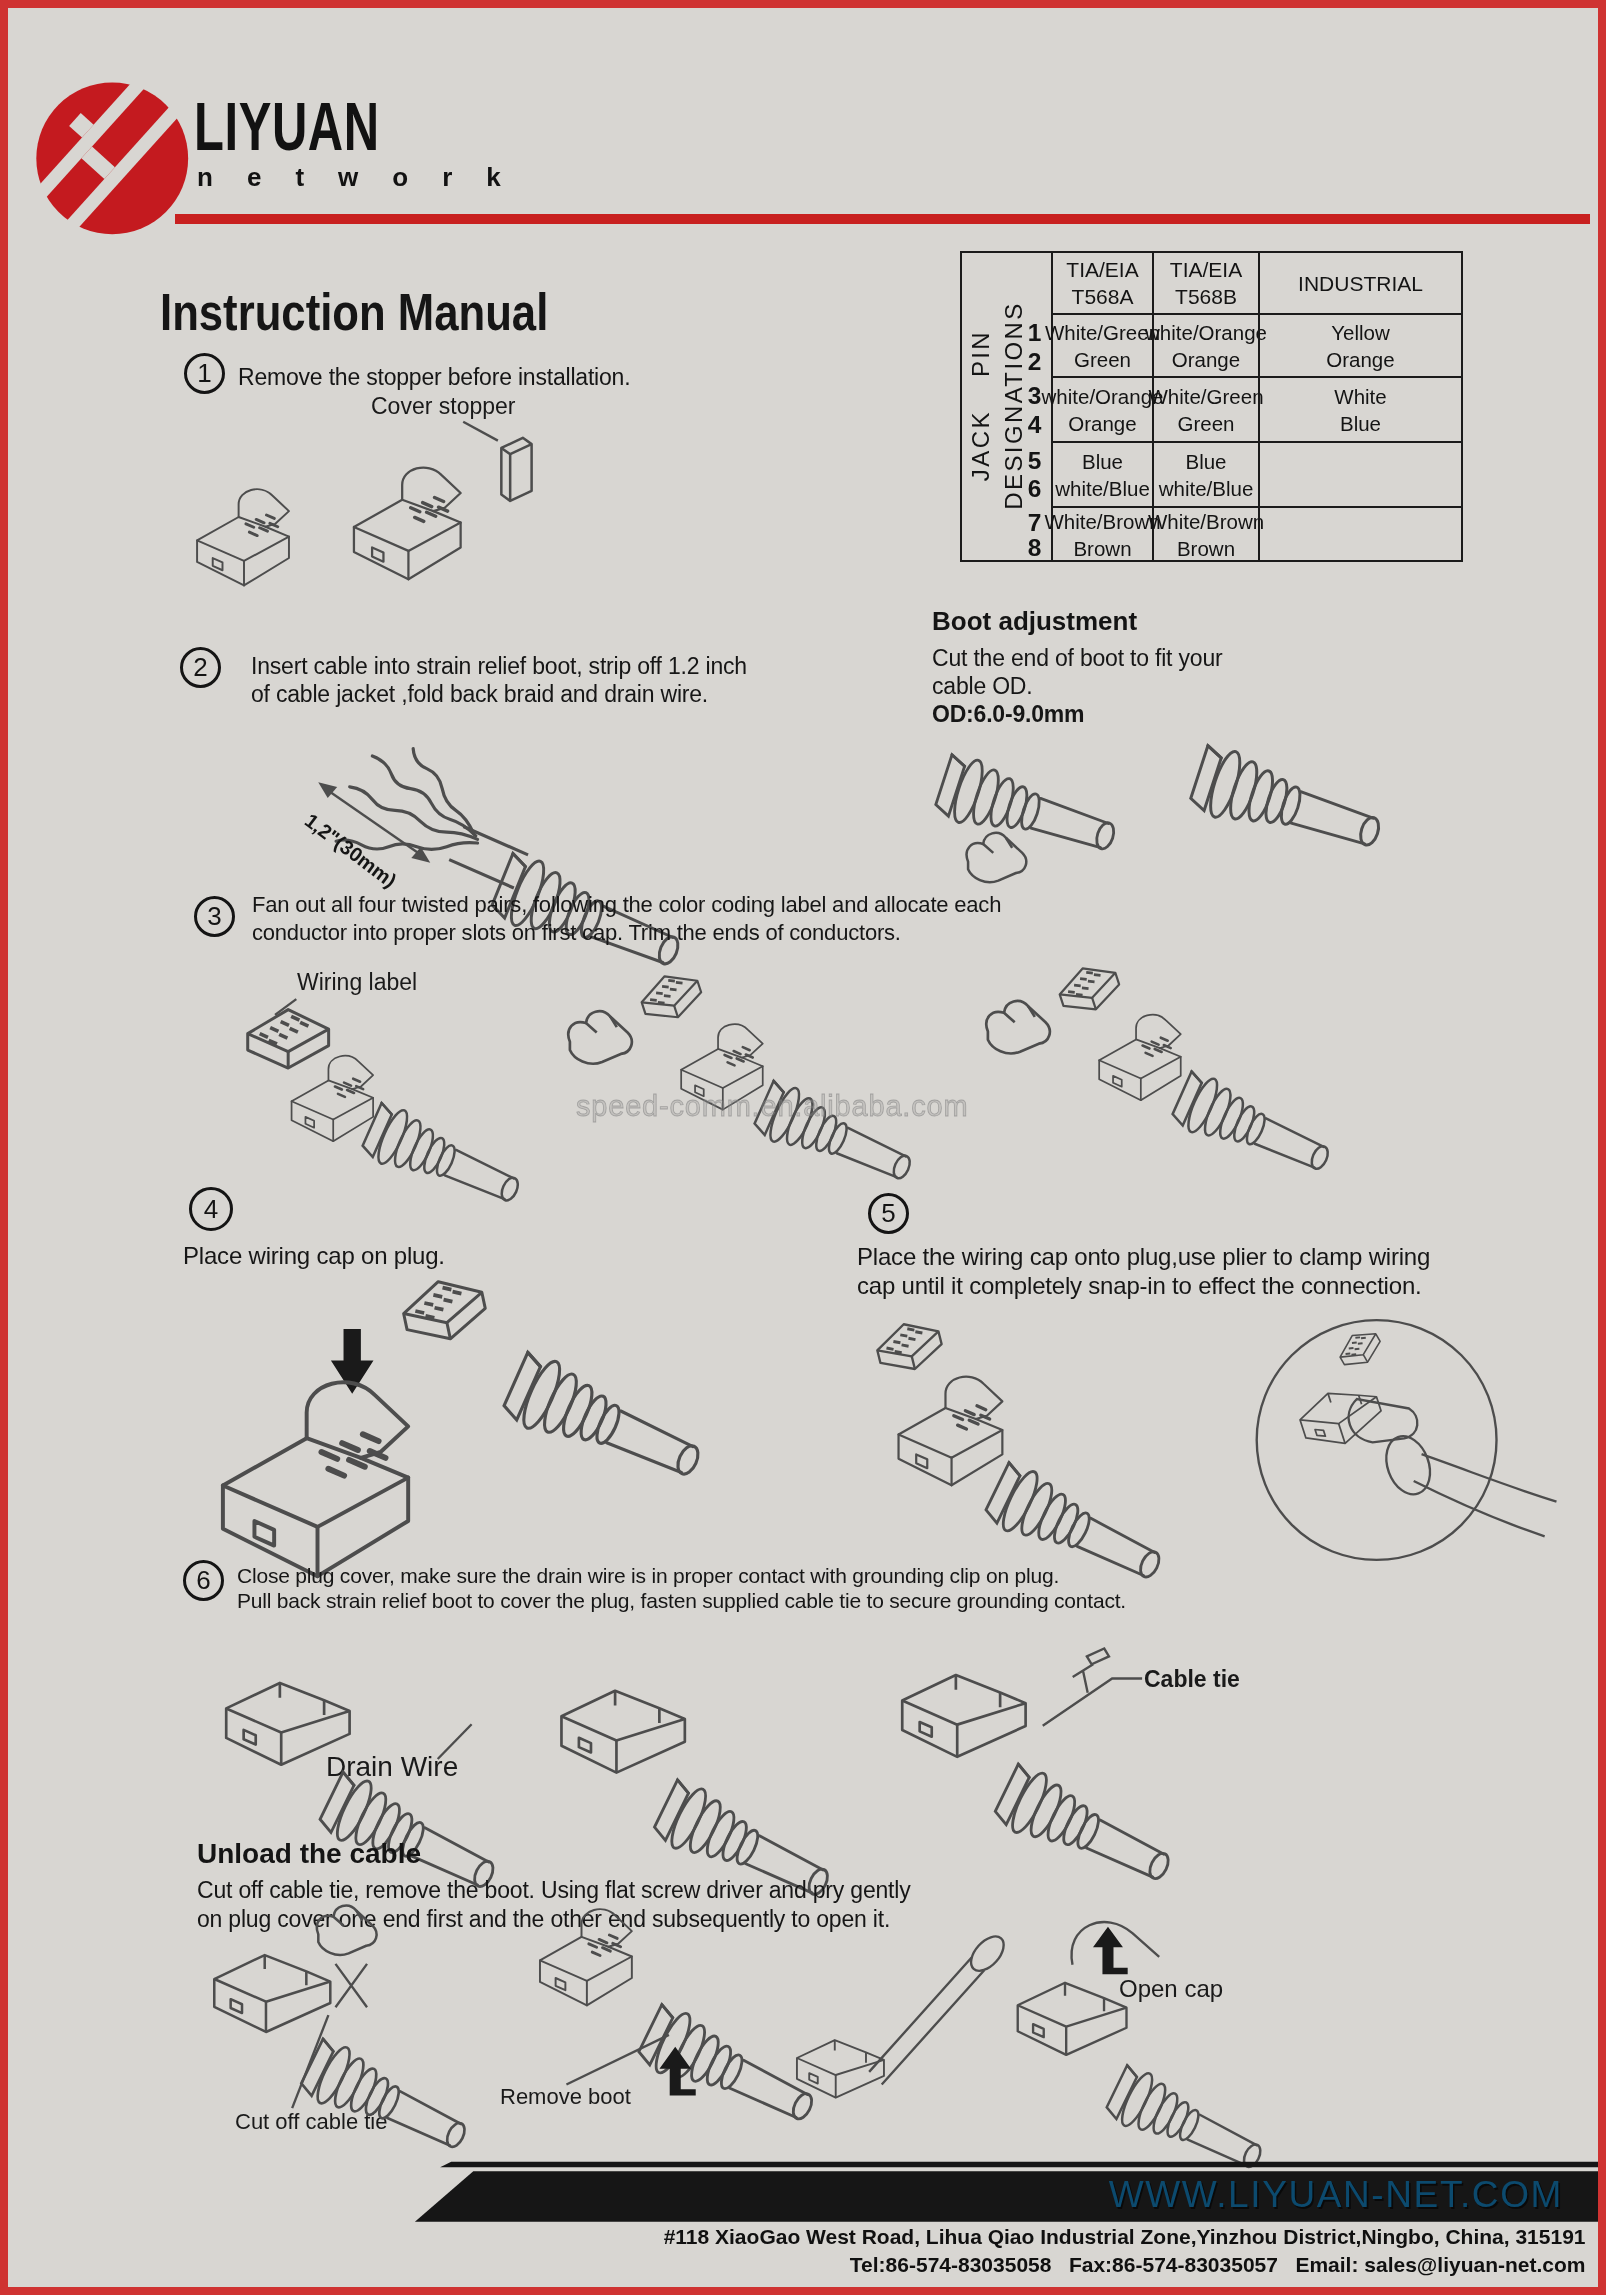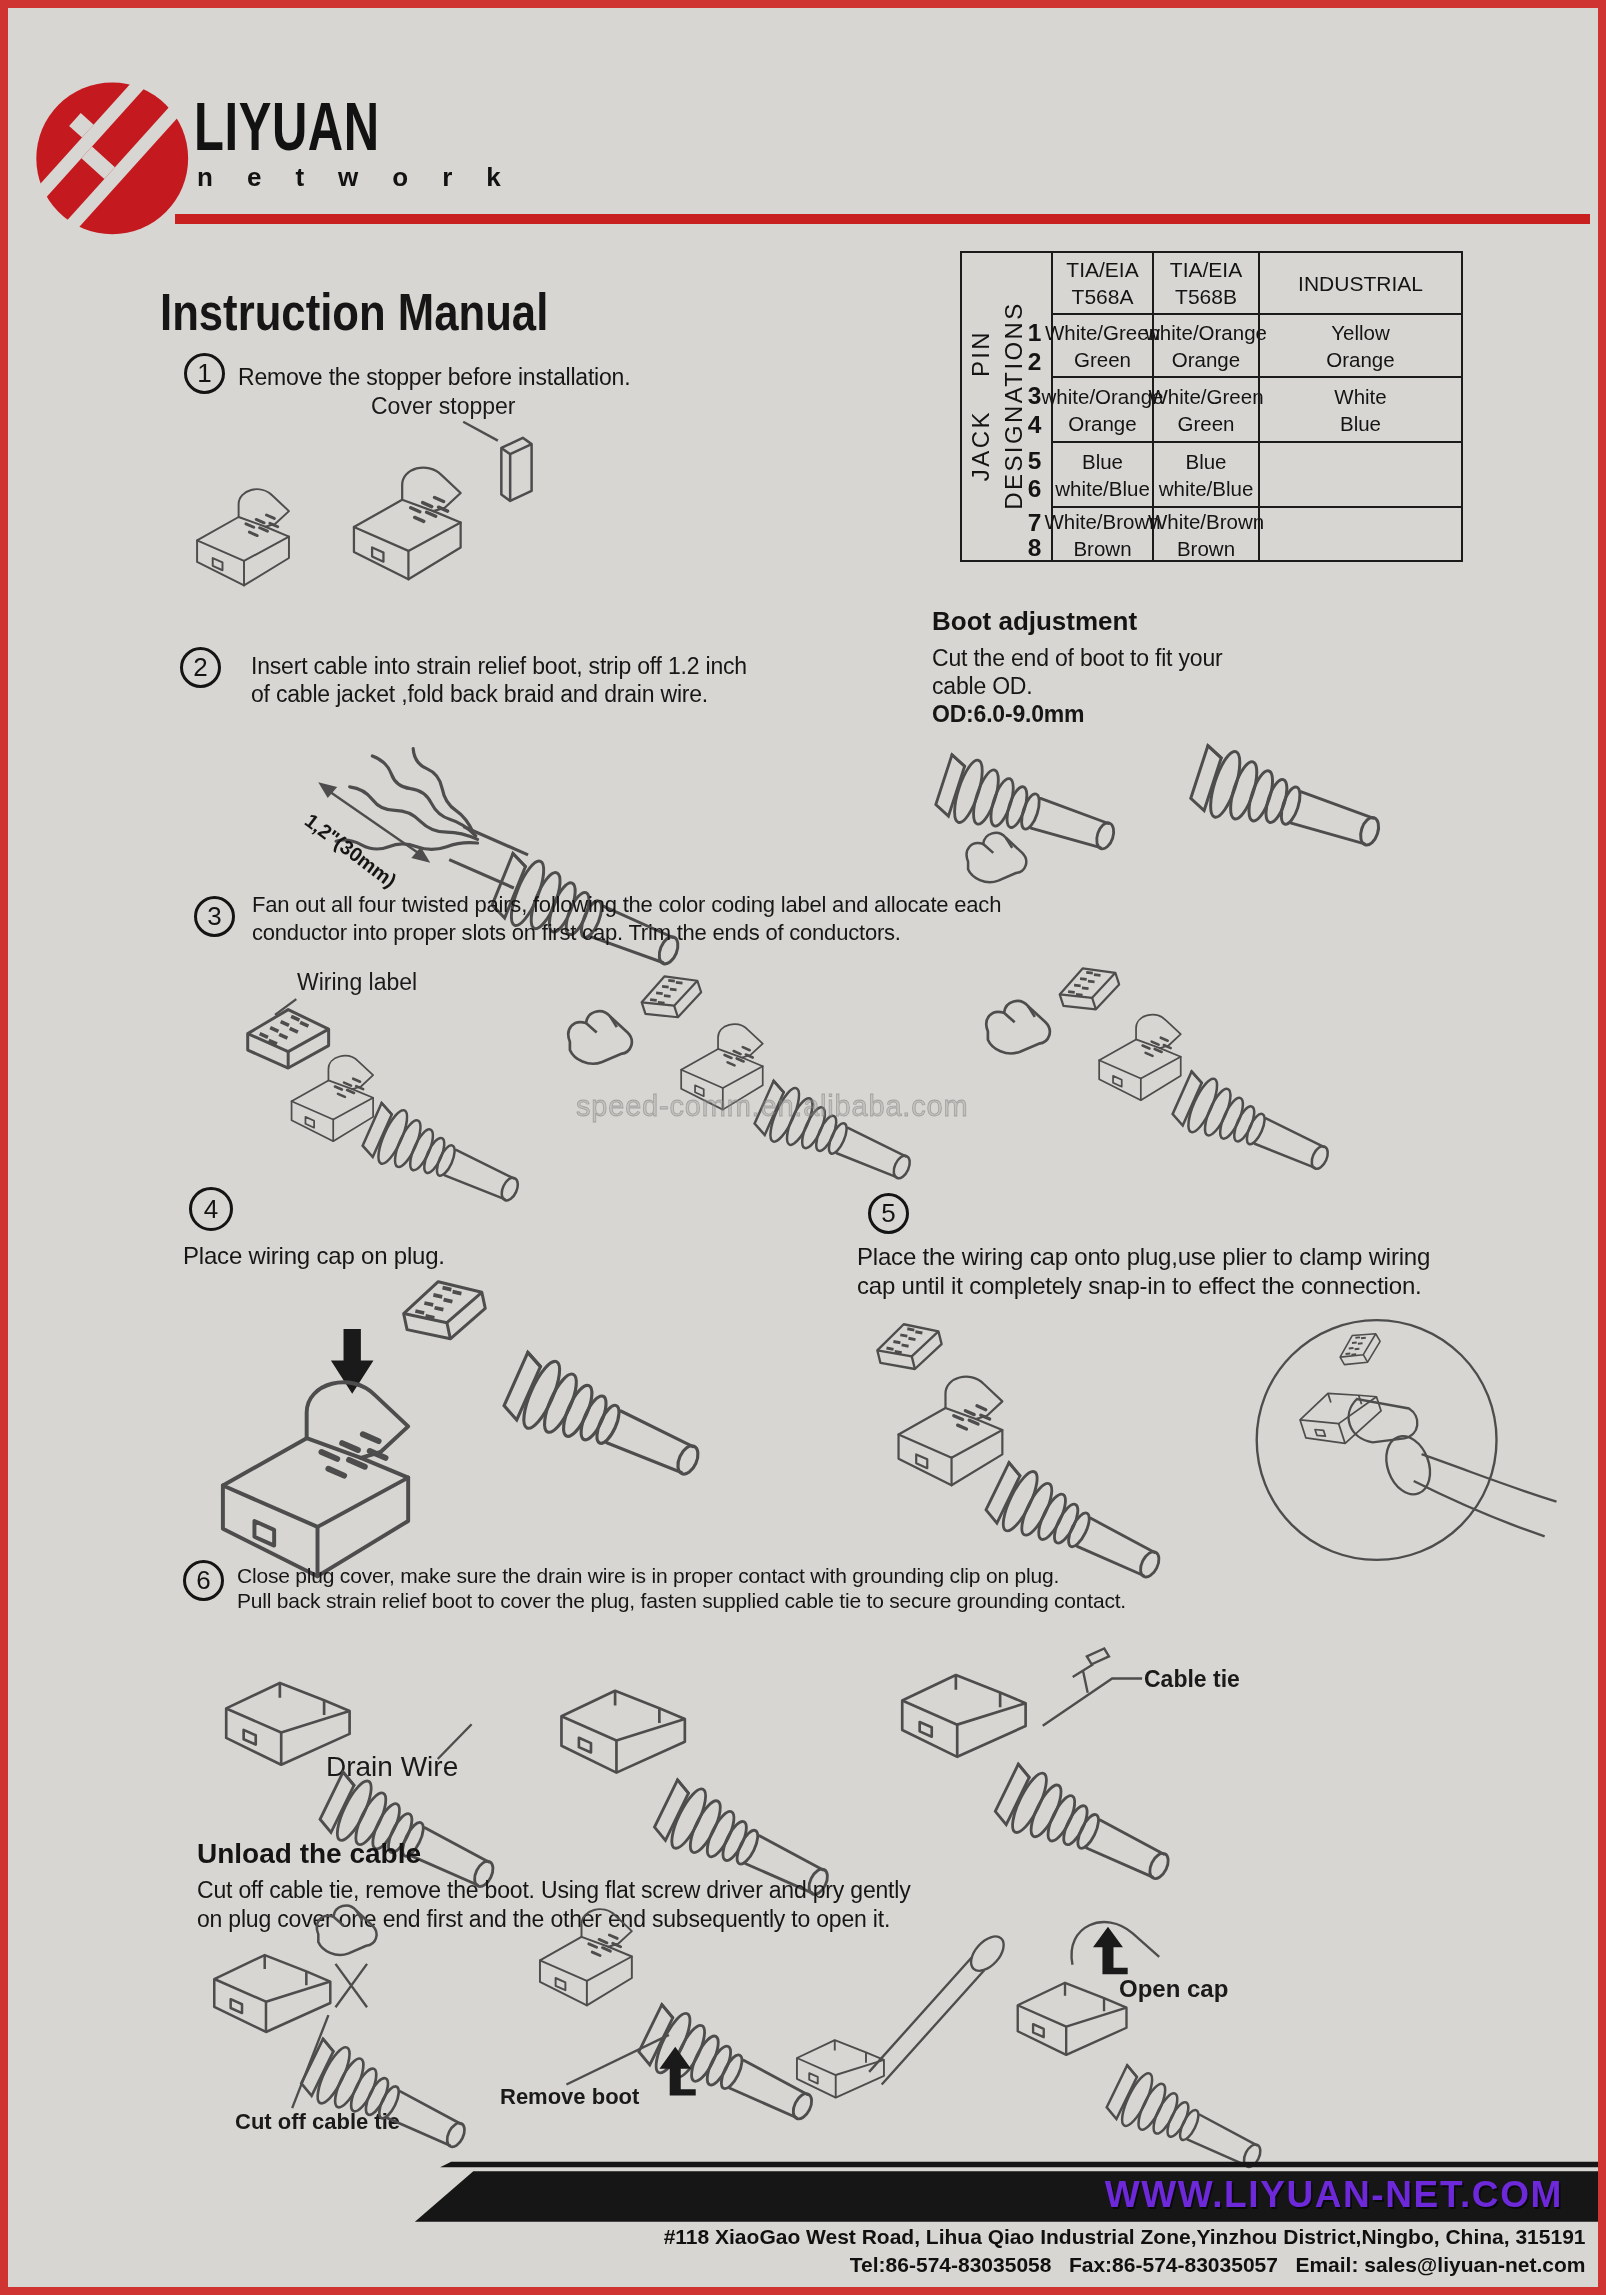--- a/index.html
+++ b/index.html
@@ -13,41 +13,41 @@
   .brand{font-weight:bold;font-size:68px;letter-spacing:0.8px;transform:scaleX(0.72);transform-origin:left top;color:#121212}
   .brandsub{font-weight:bold;font-size:26px;letter-spacing:13.4px;color:#121212}
   .redbar{background:#c8201f;height:10.3px}
   .doc-title{font-weight:bold;font-size:52px;transform:scaleX(0.84);transform-origin:left top;color:#161616}
   .circ{width:41px;height:41px;border:3.2px solid #141414;border-radius:50%;
         display:flex;align-items:center;justify-content:center;font-size:26px;color:#141414;box-sizing:border-box}
   .steptext{font-size:23px;line-height:28px;letter-spacing:-0.2px;color:#161616}
   .steptext.small{font-size:21px;line-height:25px}
   .sechead{font-weight:bold;font-size:26px;color:#141414}
   .figlabel{font-size:23px;color:#1a1a1a}
-  .figlabel.b{font-weight:bold;font-size:22px}
+  .figlabel.b{font-weight:normal;font-size:22px}
   .dim{font-size:20px;font-weight:bold;transform:rotate(37deg);transform-origin:left top}
   .watermark{font-size:29px;letter-spacing:0.8px;color:rgba(150,150,150,0.30);
              -webkit-text-stroke:0.8px rgba(125,125,125,0.55)}
   
   .tbl{left:960px;top:251px;width:503px;height:311px;border:2.4px solid #1b1b1b;box-sizing:border-box;background:transparent}
   .tbl-side{position:absolute;left:0;top:0;width:89px;height:306px}
   .sidelab{position:absolute;left:-110px;top:118px;width:289px;height:69px;transform:rotate(-90deg);
            display:flex;flex-direction:column;justify-content:center;text-align:center;
            font-size:24px;letter-spacing:2.4px;line-height:33px;color:#141414}
   .sidelab .l1{word-spacing:24px}
   .pin{position:absolute;left:60px;width:25px;font-size:24.5px;font-weight:bold;text-align:center;color:#141414}
   .tbl-grid{position:absolute;left:89px;top:0;right:0;bottom:0;display:grid;
             grid-template-columns:101px 106px 1fr;grid-template-rows:62px 63px 65px 65px 1fr}
   .tbl-grid>div{border-left:2.4px solid #1b1b1b;border-bottom:2.4px solid #1b1b1b;
                 display:flex;flex-direction:column;align-items:center;justify-content:center;
                 font-size:20.5px;line-height:27px;text-align:center;color:#141414}
   .tbl-grid>div:nth-child(n+13){border-bottom:0}
   .tbl-grid .hd{font-size:21px}
   
-  .banner-url{font-weight:bold;font-size:37px;letter-spacing:1.6px;color:#6d28d9;z-index:5;
+  .banner-url{font-weight:normal;font-size:37px;letter-spacing:1.6px;color:#0c4a6e;z-index:5;
               text-shadow:1.6px 1.6px 0 rgba(0,0,0,0.55)}
   .addr{font-weight:bold;font-size:21px;color:#101010;text-align:right;white-space:pre}
   svg.fig{overflow:visible}
 </style>
 </head>
 <body>
 
 <svg width="0" height="0" style="position:absolute" aria-hidden="true">
   <defs>
     <g id="sym-plug-open" fill="none" stroke="#4d4d4d" stroke-width="4" stroke-linejoin="round" stroke-linecap="round">

